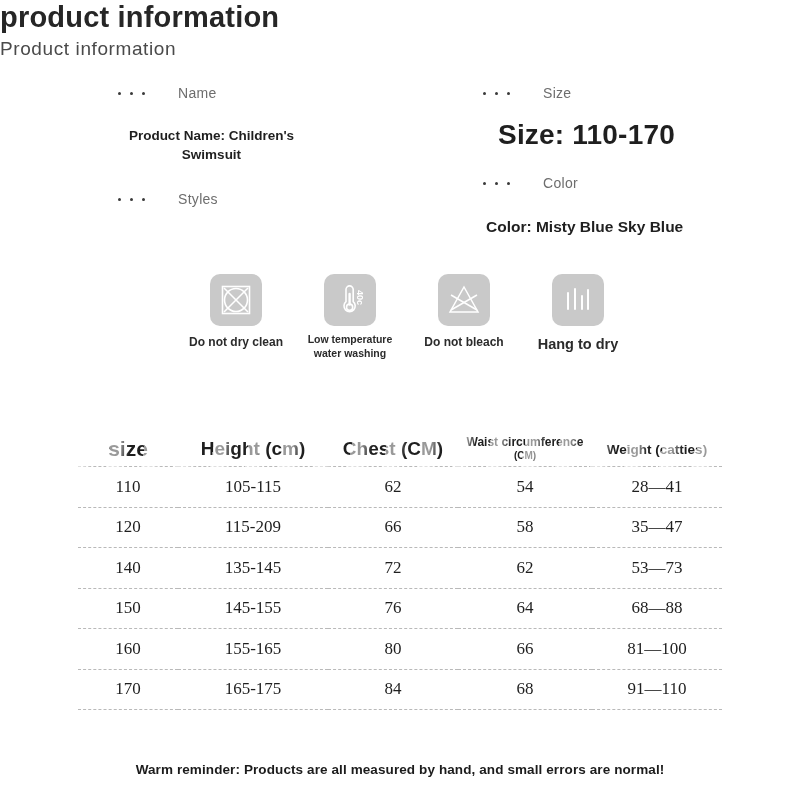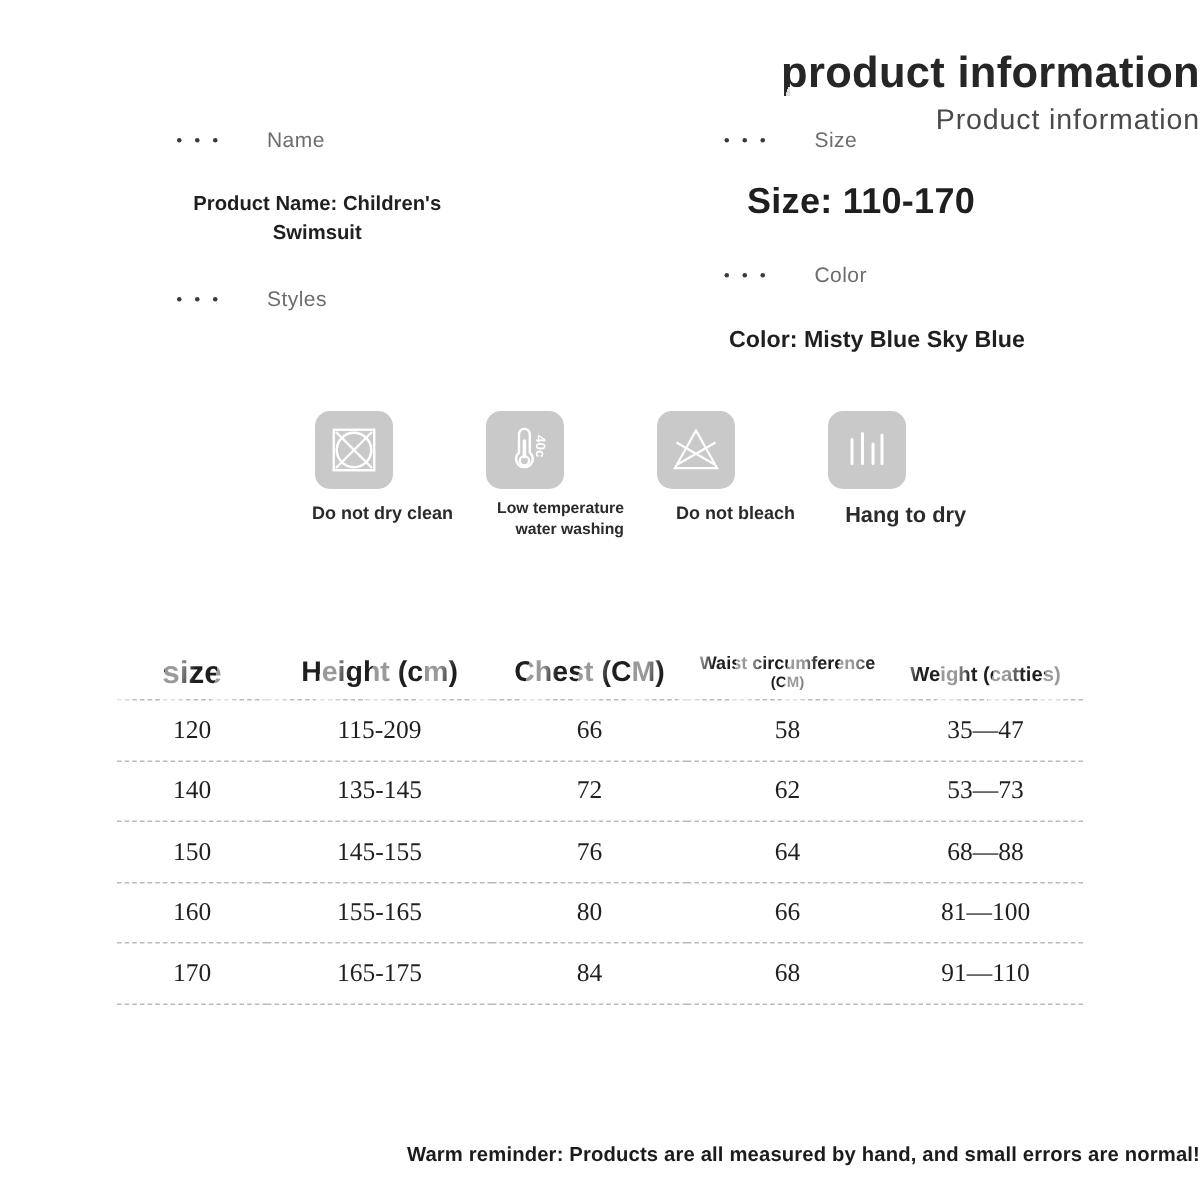--- a/index.html
+++ b/index.html
@@ -12,22 +12,21 @@
     height: 800px;
     font-family: "Liberation Sans", sans-serif;
     color: #2b2b2b;
     overflow: hidden;
     position: relative;
   }
 
   
   .title-block {
     position: relative;
-    text-align: right;
-    padding-top: 32px;
+    text-align: left;
     height: 82px;
     box-sizing: border-box;
   }
   .title-main {
     font-size: 29px;
     font-weight: bold;
     color: #262626;
     letter-spacing: 0.2px;
     line-height: 34px;
   }
@@ -96,21 +95,21 @@
     width: 175px;
     text-align: center;
   }
   .left .spec-value.style {
     margin-top: 30px;
     margin-left: -1px;
   }
   .right .spec-value.size {
     margin-top: 16px;
     margin-left: 15px;
-    font-size: 24px;
+    font-size: 28px;
     font-weight: bold;
     line-height: 30px;
     letter-spacing: 0.2px;
   }
   .right .spec-value.color {
     margin-top: 23px;
     margin-left: 3px;
     font-size: 15.5px;
   }
   .left .spec-head.styles  { margin-top: 24px; }
@@ -137,21 +136,20 @@
     display: flex;
     align-items: center;
     justify-content: center;
   }
   .care-label {
     margin-top: 9px;
     font-size: 12px;
     font-weight: bold;
     color: #2b2b2b;
     line-height: 15px;
-    text-align: right;
   }
   .care-label.small { font-size: 10.5px; line-height: 14px; margin-top: 6px; }
   .care-label.big   { font-size: 14.5px; margin-top: 11px; }
 
   
   .table-wrap {
     position: absolute;
     left: 78px;
     top: 432px;
     width: 644px;
@@ -207,21 +205,21 @@
         rgba(255,255,255,0.0) 20px,
         rgba(255,255,255,0.0) 34px);
   }
 
   
   .footer-note {
     position: absolute;
     left: 0;
     top: 762px;
     width: 800px;
-    text-align: right;
+    text-align: center;
     font-size: 13.5px;
     font-weight: bold;
     color: #1c1c1c;
     letter-spacing: 0.1px;
   }
 </style>
 </head>
 <body>
 
 <div class="title-block">
@@ -347,20 +345,27 @@
         <th class="th-chest">Chest (CM)</th>
         <th class="th-waist">
           <div>Waist circumference</div>
           <div class="unit">(CM)</div>
         </th>
         <th class="th-weight">Weight (catties)</th>
       </tr>
     </thead>
     <tbody>
       <tr>
+        <td>110</td>
+        <td>105-115</td>
+        <td>62</td>
+        <td>54</td>
+        <td>28—41</td>
+      </tr>
+      <tr>
         <td>120</td>
         <td>115-209</td>
         <td>66</td>
         <td>58</td>
         <td>35—47</td>
       </tr>
       <tr>
         <td>140</td>
         <td>135-145</td>
         <td>72</td>

